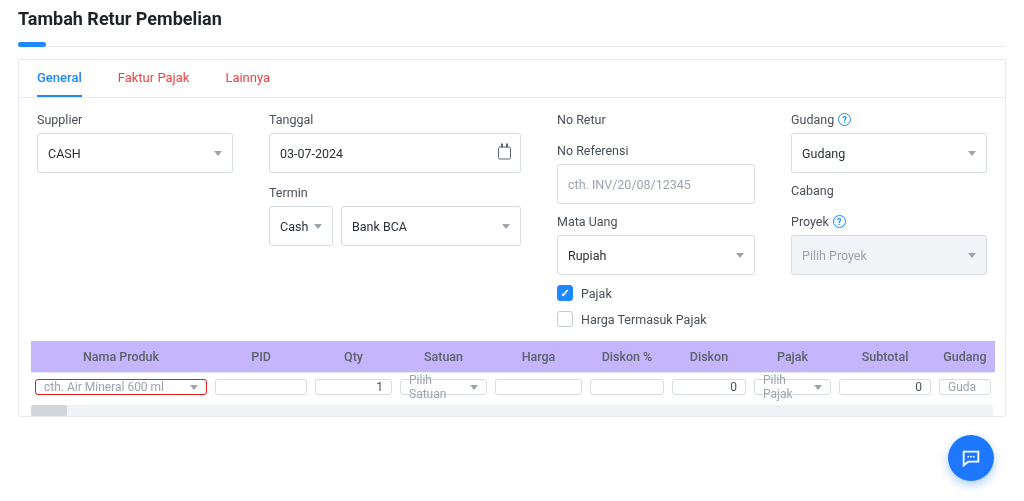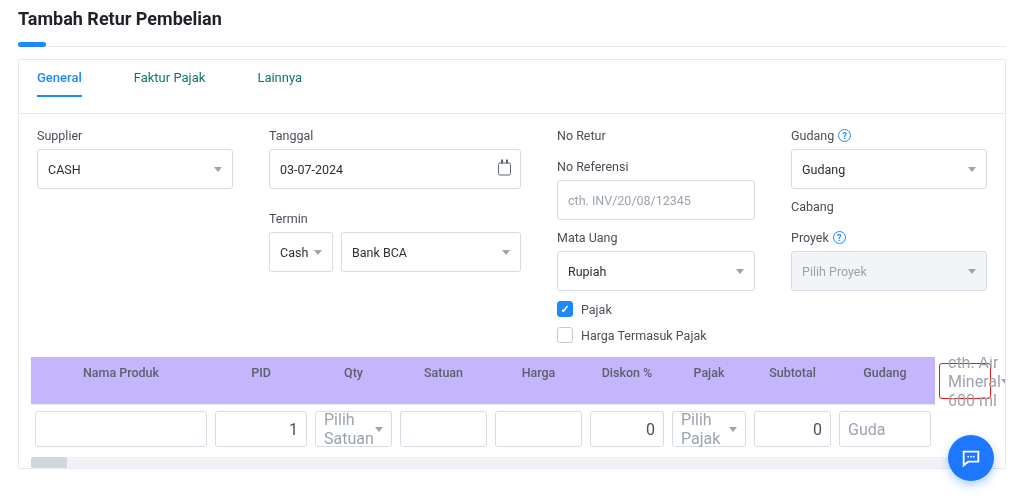--- a/index.html
+++ b/index.html
@@ -32,28 +32,28 @@
     border-radius: 3px;
   }
   .card {
     margin: 12px 18px 0 18px;
     border: 1px solid #e6e9ef;
     border-radius: 2px;
     background: #fff;
   }
   .tabs {
     display: flex;
-    gap: 52px;
-    padding: 10px 18px 16px 18px;
+    gap: 36px;
+    padding: 10px 18px 0 18px;
     border-bottom: 1px solid #e6e9ef;
     font-size: 13px;
   }
   .tab {
     padding-bottom: 10px;
-    color: #0f766e;
+    color: #ef4444;
     cursor: pointer;
   }
   .tab.active {
     color: #1e88ff;
     border-bottom: 2px solid #1e88ff;
     font-weight: 500;
   }
   .form-area {
     padding: 14px 18px 4px 18px;
     display: grid;
@@ -148,26 +148,26 @@
     border-bottom: 1px solid #e6e9ef;
     white-space: nowrap;
   }
   .td {
     padding: 6px 4px;
     display: flex;
     align-items: center;
     justify-content: center;
   }
   .cell-input {
-    width: 100%; height: 36px;
+    width: 100%; height: 16px;
     border: 1px solid #d7dbe2;
     border-radius: 3px;
     padding: 0 8px;
     display:flex;align-items:center;justify-content:space-between;
-    font-size:16px;
+    font-size:12px;
     color:#9da3ad;
   }
   .cell-input.num { justify-content:flex-end; color:#4a4f57; }
   .cell-input.hl { border-color:#e11d1d; }
   .scrollbar {
     margin: 4px 12px 0 12px;
     height: 11px;
     background:#f1f2f5;
     border-radius:2px;
     position:relative;
@@ -182,21 +182,21 @@
   .fab {
     position: fixed;
     right: 30px; bottom: 20px;
     width: 46px; height: 46px;
     border-radius: 50%;
     background: #1e78ff;
     display:flex;align-items:center;justify-content:center;
     box-shadow: 0 4px 10px rgba(30,120,255,.35);
   }
   .fab svg { width:22px; height:22px; fill:none; stroke:#fff; stroke-width:2; }
-  .col2-stack { display:flex; flex-direction:column; gap:22px; }
+  .col2-stack { display:flex; flex-direction:column; gap:12px; }
   .col3-stack, .col4-stack { display:flex; flex-direction:column; gap:10px; }
 </style>
 </head>
 <body>
 
 <div class="page-title">Tambah Retur Pembelian</div>
 <div class="progress-line">
   <div class="progress-seg"></div>
 </div>
 
@@ -297,20 +297,21 @@
   </div>
 
   <div class="tbl-wrap">
     <div class="tbl">
       <div class="th">Nama Produk</div>
       <div class="th">PID</div>
       <div class="th">Qty</div>
       <div class="th">Satuan</div>
       <div class="th">Harga</div>
       <div class="th">Diskon %</div>
+      <div class="th">Diskon</div>
       <div class="th">Pajak</div>
       <div class="th">Subtotal</div>
       <div class="th">Gudang</div>
 
       <div class="td">
         <div class="cell-input hl">
           <span>cth. Air Mineral 600 ml</span>
           <span class="chev"></span>
         </div>
       </div>

